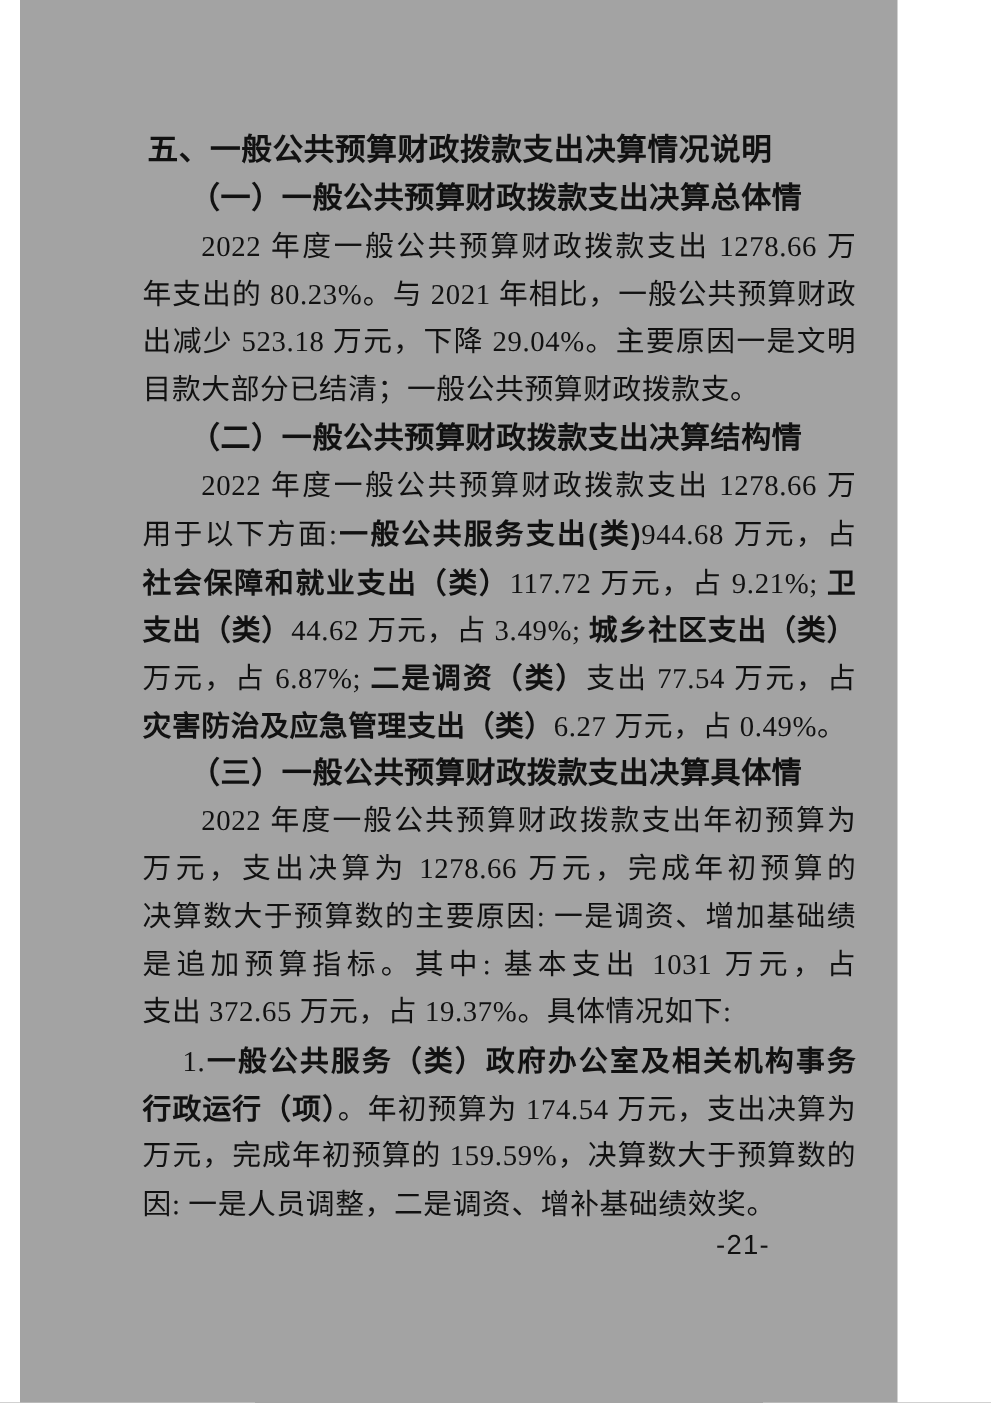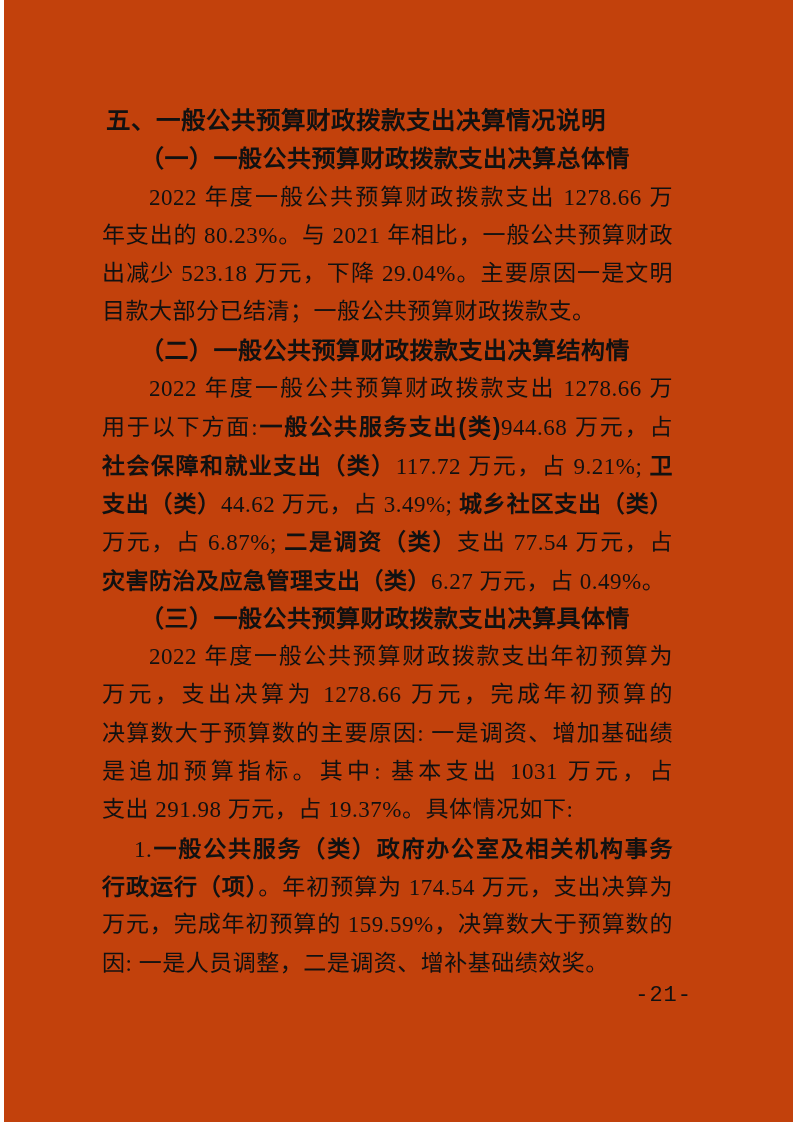--- a/index.html
+++ b/index.html
@@ -5,23 +5,23 @@
   html, body { margin: 0; padding: 0; }
   body {
     width: 793px; height: 1122px;
     background: #ffffff;
     position: relative;
     font-family: "Liberation Serif", "DejaVu Serif", serif;
     color: #111111;
     overflow: hidden;
   }
   .page {
-    position: absolute; left: 4px; top: 0;
-    width: 790px; height: 1122px;
-    background: #c2410c;
+    position: absolute; left: 16px; top: 0;
+    width: 702px; height: 1122px;
+    background: #a3a3a3;
   }
   .content {
     position: absolute;
     left: 98px; top: 102px;
     width: 571px;
   }
   .line {
     height: 38.3px;
     line-height: 38.3px;
     font-size: 23px;
@@ -43,21 +43,21 @@
   .h2 { padding-left: 38px; font-size: 24px; }
   .body-first { padding-left: 47px; }
   .item-first { padding-left: 32px; }
   .h1 .b, .h2 .b { font-size: inherit; }
   .page-number {
     position: absolute;
     top: 983px;
     right: 102px;
     font-size: 22px;
     letter-spacing: 1px;
-    font-family: Liberation Mono, monospace;
+    font-family: Liberation Sans, sans-serif;
     color: #111111;
   }
 </style>
 </head>
 <body>
 
 <div class="page">
   <div class="content">
       <div class="line h1"><span class="b">五、一般公共预算财政拨款支出决算情况说明</span></div>
       <div class="line h2"><span class="b">（一）一般公共预算财政拨款支出决算总体情况。</span></div>
@@ -70,20 +70,20 @@
       <div class="line body fill"><span class="r">用于以下方面:</span><span class="b">一般公共服务支出(类)</span><span class="r">944.68 万元，占 73.88%;</span></div>
       <div class="line body fill"><span class="b">社会保障和就业支出（类）</span><span class="r">117.72 万元，占 9.21%; </span><span class="b">卫生健康</span></div>
       <div class="line body fill"><span class="b">支出（类）</span><span class="r">44.62 万元，占 3.49%; </span><span class="b">城乡社区支出（类）</span></div>
       <div class="line body fill"><span class="r">万元，占 6.87%; </span><span class="b">二是调资（类）</span><span class="r">支出 77.54 万元，占 6.06%;</span></div>
       <div class="line body"><span class="b">灾害防治及应急管理支出（类）</span><span class="r">6.27 万元，占 0.49%。</span></div>
       <div class="line h2"><span class="b">（三）一般公共预算财政拨款支出决算具体情况。</span></div>
       <div class="line body-first fill"><span class="r">2022 年度一般公共预算财政拨款支出年初预算为 648.93</span></div>
       <div class="line body fill"><span class="r">万元，支出决算为 1278.66 万元，完成年初预算的 197.04%。</span></div>
       <div class="line body fill"><span class="r">决算数大于预算数的主要原因: 一是调资、增加基础绩效奖; 二</span></div>
       <div class="line body fill"><span class="r">是追加预算指标。其中: 基本支出 1031 万元，占 80.63%; 项目</span></div>
-      <div class="line body"><span class="r">支出 291.98 万元，占 19.37%。具体情况如下:</span></div>
+      <div class="line body"><span class="r">支出 372.65 万元，占 19.37%。具体情况如下:</span></div>
       <div class="line item-first fill"><span class="r">1.</span><span class="b">一般公共服务（类）政府办公室及相关机构事务（款）</span></div>
       <div class="line body fill"><span class="b">行政运行（项）</span><span class="r">。年初预算为 174.54 万元，支出决算为 278.55</span></div>
       <div class="line body fill"><span class="r">万元，完成年初预算的 159.59%，决算数大于预算数的主要原</span></div>
       <div class="line body"><span class="r">因: 一是人员调整，二是调资、增补基础绩效奖。</span></div>
     </div>
   <div class="page-number">-21-</div>
 </div>
 
 </body></html>

